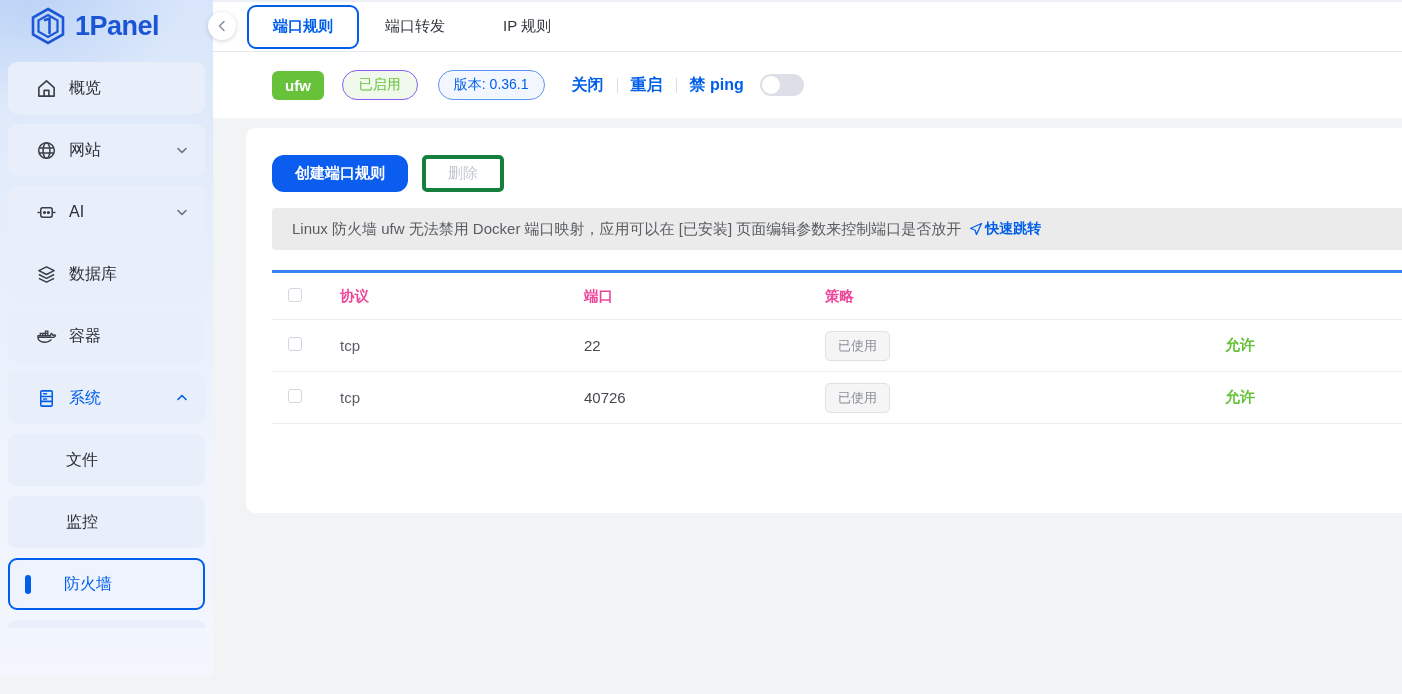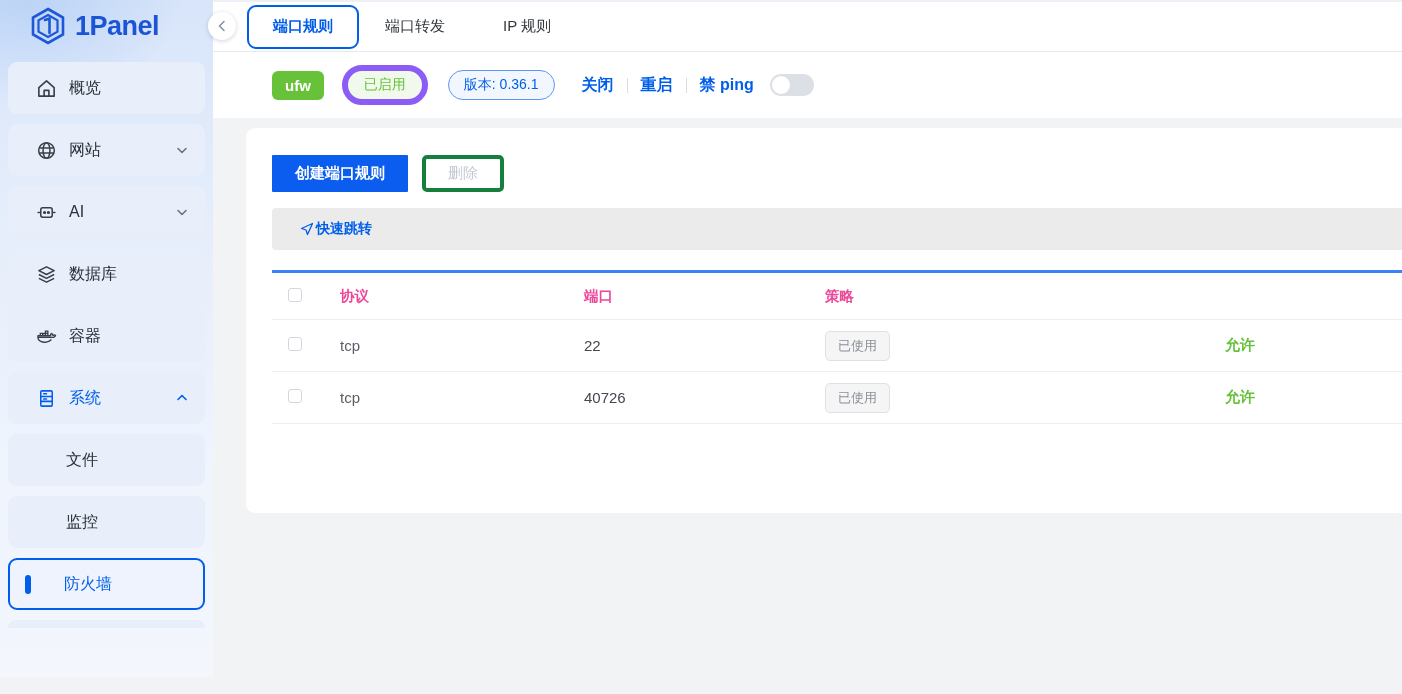--- a/index.html
+++ b/index.html
@@ -78,21 +78,21 @@
 
   .statusbar {
     height:66px; background:#fff;
     display:flex; align-items:center; padding-left:59px;
   }
   .badge-ufw {
     background:#67c23a; color:#fff; font-size:15px; font-weight:600;
     padding:6px 13px; border-radius:6px;
   }
   .badge-enabled {
-    margin-left:18px; background:#f0f9eb; border:6px solid #8b5cf6;
+    margin-left:18px; background:#f0f9eb; border:1px solid #8b5cf6;
     color:#67c23a; font-size:14px; padding:5px 16px; border-radius:999px;
   }
   .badge-version {
     margin-left:20px; background:#f2f7ff; border:1px solid #5f95f2;
     color:#005eeb; font-size:14px; padding:5px 15px; border-radius:15px;
   }
   .sb-link {
     margin-left:27px; color:#005eeb; font-size:16px; font-weight:600; cursor:pointer;
   }
   .sb-link.restart { margin-left:0; }
@@ -109,21 +109,21 @@
 
   .gap-band { height:10px; background:#f2f3f5; }
 
   .card {
     margin-left:33px; height:385px; background:#fff; border-radius:9px 0 0 9px;
     padding:27px 0 0 26px; overflow:hidden;
   }
   .toolbar { display:flex; gap:14px; }
   .btn-primary {
     background:#0b5df0; color:#fff; border:none; font-size:15px; font-weight:600;
-    height:37px; padding:0 23px; border-radius:1px; cursor:pointer;
+    height:37px; padding:0 23px; border-radius:12px; cursor:pointer;
     font-family:inherit;
   }
   .btn-disabled {
     background:#fff; color:#c3c8d2; border:4px solid #15803d; font-size:15px;
     height:37px; padding:0 22px; border-radius:5px; cursor:not-allowed;
     font-family:inherit;
   }
   .notice {
     margin-top:16px; height:42px; background:#ebebeb; border-radius:4px 0 0 4px;
     display:flex; align-items:center; padding-left:20px; font-size:15px; color:#595c61;
@@ -305,20 +305,21 @@
   <div class="gap-band"></div>
 
   <div class="card">
 
     <div class="toolbar">
       <button class="btn-primary">创建端口规则</button>
       <button class="btn-disabled">删除</button>
     </div>
 
     <div class="notice">
+      <span>Linux 防火墙 ufw 无法禁用 Docker 端口映射，应用可以在 [已安装] 页面编辑参数来控制端口是否放开</span>
       <span class="notice-link">
         <svg viewBox="0 0 14 14" fill="none" stroke="currentColor" stroke-width="1.3" stroke-linejoin="round">
             <path d="M12.5 1.5 L7.5 12.5 L6 8 L1.5 6.5 Z"></path>
           </svg>
         <span>快速跳转</span>
       </span>
     </div>
 
     <div class="table">
       <div class="t-row t-head">

